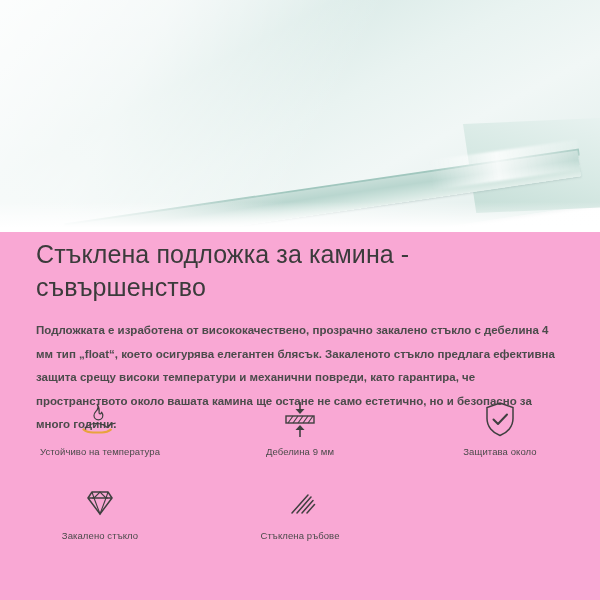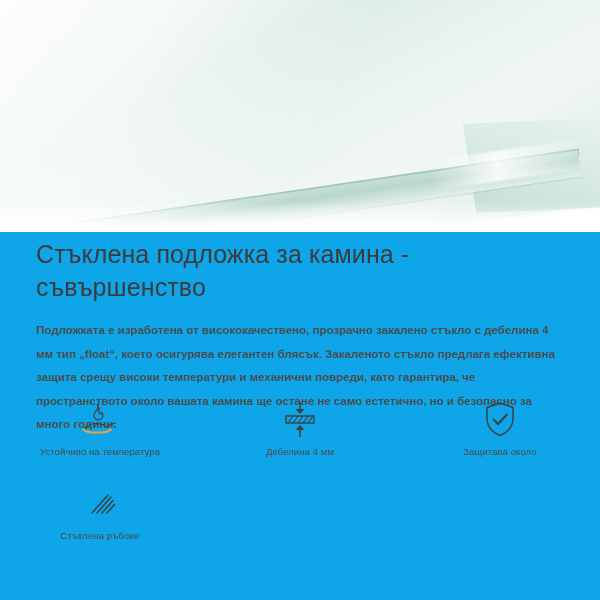--- a/index.html
+++ b/index.html
@@ -10,21 +10,21 @@
     width: 600px;
     height: 600px;
     background: #ffffff;
     font-family: "Liberation Sans", sans-serif;
     overflow: hidden;
   }
   .page {
     position: relative;
     width: 600px;
     height: 600px;
-    background: #0ea5e9;
+    background: #f9a8d4;
     overflow: hidden;
   }
 
   
   .hero {
     position: relative;
     width: 600px;
     height: 232px;
     background: #ffffff;
     overflow: hidden;
@@ -213,33 +213,45 @@
       <div class="feature-icon">
         <svg width="44" height="42" viewBox="0 0 44 42" fill="none">
           <path d="M22 3v9" stroke="#3f3f3f" stroke-width="1.6"></path>
           <path d="M22 15l-4.5-5h9z" fill="#3f3f3f"></path>
           <rect x="8" y="17" width="28" height="7" fill="none" stroke="#3f3f3f" stroke-width="1.4"></rect>
           <path d="M10 24l5-7M15 24l5-7M20 24l5-7M25 24l5-7M30 24l5-7" stroke="#3f3f3f" stroke-width="1.1"></path>
           <path d="M22 26l-4.5 5h9z" fill="#3f3f3f"></path>
           <path d="M22 38v-9" stroke="#3f3f3f" stroke-width="1.6"></path>
         </svg>
       </div>
-      <div class="feature-label">Дебелина 4 мм</div>
+      <div class="feature-label">Дебелина 9 мм</div>
     </div>
 
     <div class="feature">
       <div class="feature-icon">
         <svg width="40" height="42" viewBox="0 0 40 42" fill="none">
           <path d="M20 4l13 4.5v11c0 8-5.5 14.2-13 17-7.5-2.8-13-9-13-17v-11z" stroke="#3f3f3f" stroke-width="1.5" fill="none"></path>
           <path d="M13.5 20.5l4.5 4.5 9-9.5" stroke="#3f3f3f" stroke-width="2" fill="none" stroke-linecap="round" stroke-linejoin="round"></path>
         </svg>
       </div>
       <div class="feature-label">Защитава около</div>
     </div>
 
+    <div class="feature">
+      <div class="feature-icon">
+        <svg width="44" height="40" viewBox="0 0 44 40" fill="none">
+          <path d="M10 14h24l-12 16z" stroke="#3f3f3f" stroke-width="1.5" fill="none" stroke-linejoin="round"></path>
+          <path d="M10 14l4-6h16l4 6" stroke="#3f3f3f" stroke-width="1.5" fill="none" stroke-linejoin="round"></path>
+          <path d="M14 8l2 6-2 0M30 8l-2 6 2 0" stroke="#3f3f3f" stroke-width="1.1" fill="none"></path>
+          <path d="M16 14l6 16 6-16" stroke="#3f3f3f" stroke-width="1.1" fill="none"></path>
+          <path d="M16 14l6-6 6 6" stroke="#3f3f3f" stroke-width="1.1" fill="none"></path>
+        </svg>
+      </div>
+      <div class="feature-label">Закалено стъкло</div>
+    </div>
 
     <div class="feature">
       <div class="feature-icon">
         <svg width="44" height="40" viewBox="0 0 44 40" fill="none">
           <path d="M14 29L30 11" stroke="#3f3f3f" stroke-width="1.5" stroke-linecap="round"></path>
           <path d="M19 29L33 13" stroke="#3f3f3f" stroke-width="1.5" stroke-linecap="round"></path>
           <path d="M24 29L35 16.5" stroke="#3f3f3f" stroke-width="1.5" stroke-linecap="round"></path>
           <path d="M29 29L36.5 20.5" stroke="#3f3f3f" stroke-width="1.5" stroke-linecap="round"></path>
         </svg>
       </div>

